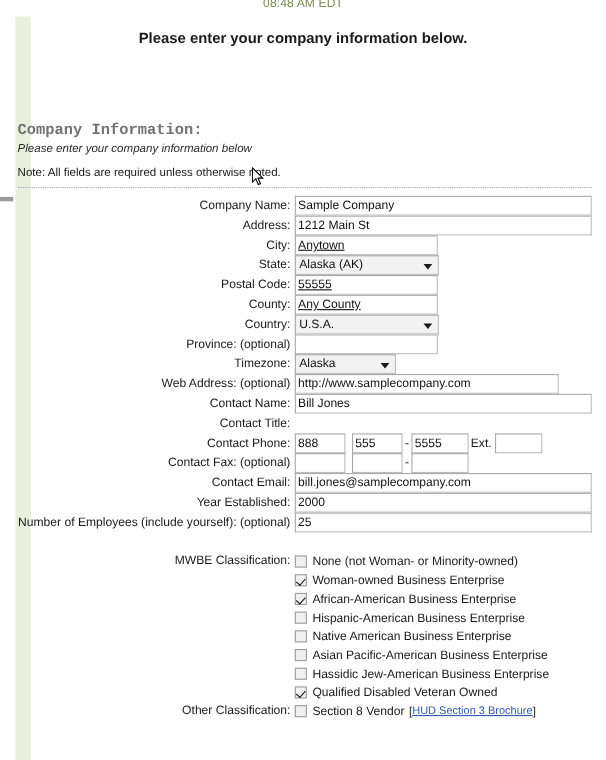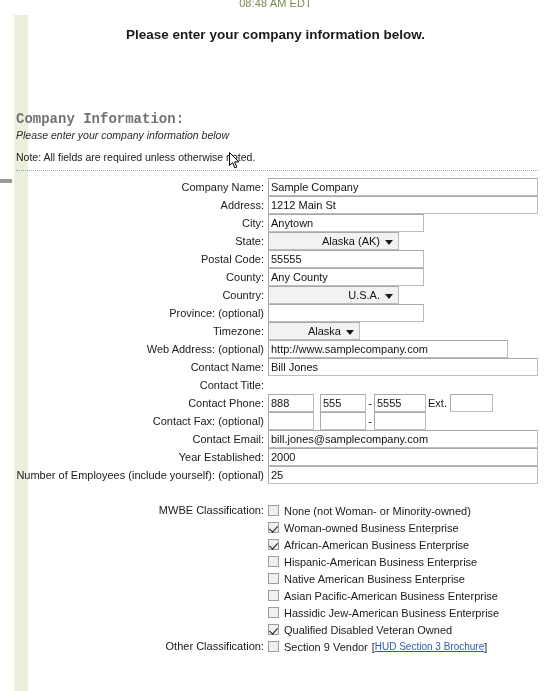--- a/index.html
+++ b/index.html
@@ -120,41 +120,40 @@
     border: 1px solid #a9a9a9;
     border-right-color: #bdbdbd;
     border-bottom-color: #bdbdbd;
     background: #fff;
     padding: 0 2px;
     margin: 0;
     vertical-align: top;
     outline: none;
   }
   .w-wide  { width: 270px; }
-  .w-mid   { width: 156px; }
+  .w-mid   { width: 130px; text-decoration: underline; }
   .w-phone { width: 46px; }
   .w-phone3{ width: 52px; }
   .w-ext   { width: 43px; }
 
   .sel {
     position: relative;
     display: inline-block;
     height: 18px;
     border: 1px solid #a9a9a9;
     border-right-color: #bdbdbd;
     border-bottom-color: #bdbdbd;
     background: #f2f2f2;
     font-size: 11px;
     color: #111;
     line-height: 17px;
     padding: 0 18px 0 3px;
     vertical-align: top;
     white-space: nowrap;
     overflow: hidden;
-    text-align: right;
   }
   .sel-state { width: 131px; }
   .sel-country { width: 131px; }
   .sel-tz { width: 92px; }
   .sel .arrow {
     position: absolute;
     right: 5px; top: 7px;
     width: 0; height: 0;
     border-left: 4px solid transparent;
     border-right: 4px solid transparent;
@@ -404,21 +403,21 @@
             <span class="cb-label">Qualified Disabled Veteran Owned</span>
           </div>
         </div>
     </div>
 
     <div class="cbrow">
       <div class="lbl">Other Classification:</div>
       <div class="cb-list">
         <div class="cb-item">
           <span class="cbox" id="sec3-box"></span>
-          <span class="cb-label">Section 9 Vendor</span>
+          <span class="cb-label">Section 8 Vendor</span>
           <span class="bracket" style="margin-left:4px">[</span>
             <a href="#" class="hudlink" style="margin-left:0">HUD Section 3 Brochure</a>
             <span class="bracket">]</span>
         </div>
       </div>
     </div>
 
   </div>
 </div>
 

